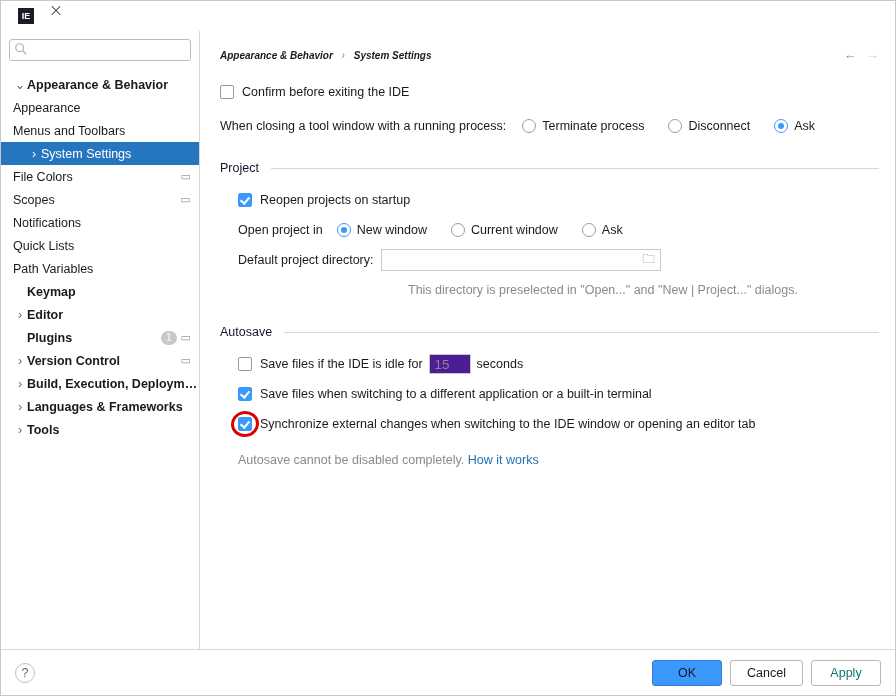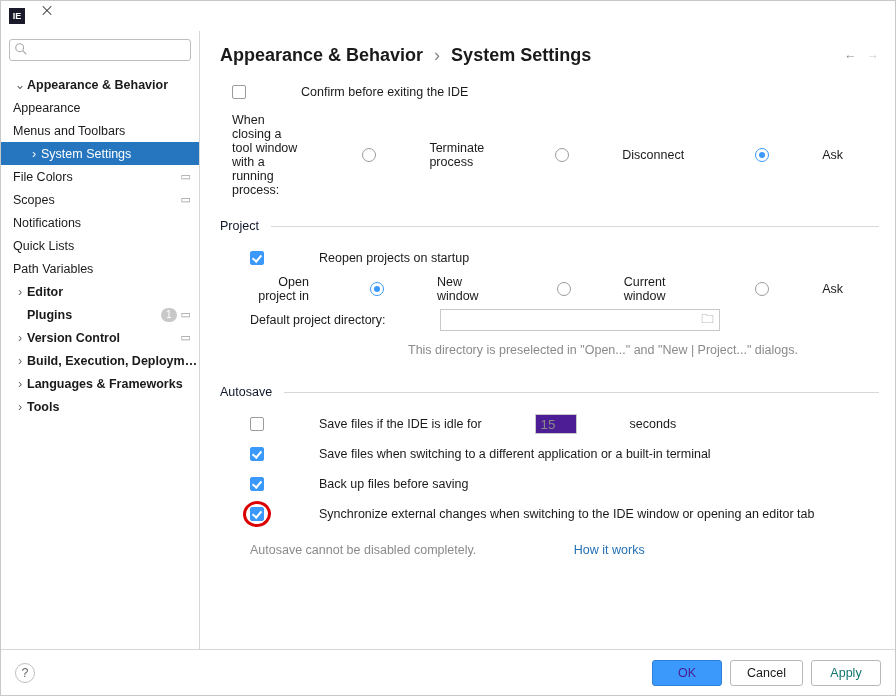--- a/index.html
+++ b/index.html
@@ -1,18 +1,18 @@
 <!DOCTYPE html>
 <html><head>
 <meta charset="utf-8">
 <style>
   * { box-sizing: border-box; }
   html, body { margin:0; padding:0; font-family: "Segoe UI", Arial, sans-serif; font-size:12.5px; color:#1a1a1a; background:#fff; }
   .window { width:896px; height:696px; display:flex; flex-direction:column; border:1px solid #c8c8c8; }
-  .titlebar { height:30px; display:flex; align-items:center; padding:0 8px; }
+  .titlebar { height:30px; display:flex; align-items:center; padding:0 17px; }
   .titlebar .app-icon { width:16px; height:16px; background:#1a1a2a; color:#fff; font-size:9px; line-height:16px; text-align:center; font-weight:bold; margin-right:10px; }
   .titlebar .title { flex:1; }
   .titlebar .close { width:24px; height:24px; display:flex; align-items:center; justify-content:center; cursor:pointer; }
   .body { flex:1; display:flex; min-height:0; }
   .sidebar { width:199px; border-right:1px solid #d7d7d7; display:flex; flex-direction:column; }
   .search-wrap { padding:8px; }
   .search { position:relative; }
   .search input { width:100%; height:22px; border:1px solid #bdbdbd; border-radius:3px; padding:0 20px 0 22px; font-size:12.5px; }
   .search .mag { position:absolute; left:5px; top:3px; color:#aaa; }
   .tree { flex:1; overflow:auto; padding-top:4px; }
@@ -21,25 +21,25 @@
   .titem .lbl { flex:1; overflow:hidden; text-overflow:ellipsis; white-space:nowrap; }
   .titem.bold .lbl { font-weight:600; }
   .titem.sel { background:#2675bf; color:#fff; }
   .titem.sel .chev { color:#fff; }
   .titem .badge { background:#c8c8c8; color:#fff; border-radius:8px; font-size:10px; padding:0 5px; line-height:14px; margin-right:4px; }
   .titem .cfg { color:#a0a0a0; margin-right:8px; font-size:11px; }
   .d1 { padding-left:12px; }
   .d2 { }
   .content { flex:1; display:flex; flex-direction:column; padding:0 16px 0 20px; overflow:auto; }
   .crumb-row { display:flex; align-items:center; height:40px; margin-top:4px; }
-  .crumb-row .crumbs { font-weight:600; font-size:18px; flex:1; }
+  .crumb-row .crumbs { font-weight:600; font-size:10px; flex:1;font-style:italic; }
   .crumb-row .crumbs .sep { margin:0 6px; color:#888; font-weight:normal; }
   .nav-arrows { display:flex; gap:10px; color:#888; }
   .nav-arrows span { cursor:pointer; }
-  .row { display:flex; align-items:center; min-height:26px; margin:4px 12px;gap:47px; }
+  .row { display:flex; align-items:center; min-height:26px; margin:4px 0; }
   .section-head { display:flex; align-items:center; color:#0f172a; margin:18px 0 8px 0; }
   .section-head .line { flex:1; height:1px; background:#d8d8d8; margin-left:12px; }
   .cb { width:14px; height:14px; border:1px solid #9b9b9b; border-radius:2px; margin-right:8px; display:flex; align-items:center; justify-content:center; flex:none; position:relative; }
   .cb.checked { background:#3b99fc; border-color:#3b99fc; }
   .cb.checked::after { content:""; width:4px; height:7px; border:solid #fff; border-width:0 2px 2px 0; transform:rotate(40deg); margin-top:-2px; }
   .radio { width:14px; height:14px; border:1px solid #9b9b9b; border-radius:50%; margin-right:6px; flex:none; display:flex; align-items:center; justify-content:center; }
   .radio.sel { border-color:#3b99fc; }
   .radio.sel::after { content:""; width:6px; height:6px; border-radius:50%; background:#3b99fc; }
   .rlabel { margin-right:24px; }
   .indent { padding-left:18px; }
@@ -47,21 +47,21 @@
   .dir-input { display:flex; align-items:center; border:1px solid #c8c8c8; width:280px; height:22px; margin-left:8px; }
   .dir-input .val { flex:1; padding:0 5px; }
   .dir-input .browse { width:24px; text-align:center; color:#777; cursor:pointer; }
   .hint { color:#8a8a8a; margin-top:4px; }
   .link { color:#2470b3; cursor:pointer; }
   .circle-mark { position:absolute; left:-7px; top:-6px; width:28px; height:26px; border:3px solid #d00; border-radius:50%; transform:rotate(-8deg); pointer-events:none; }
   .footer { border-top:1px solid #d7d7d7; height:46px; display:flex; align-items:center; padding:0 14px; }
   .help { width:20px;height:20px;border:1px solid #c0c0c0;border-radius:50%;display:flex;align-items:center;justify-content:center;color:#666;cursor:pointer; }
   .spacer { flex:1; }
   .btn { height:26px; min-width:70px; padding:0 16px; border:1px solid #b8b8b8; background:#fff; border-radius:3px; margin-left:8px; cursor:pointer; display:flex; align-items:center; justify-content:center; }
-  .btn.primary { background:#3b99fc; border-color:#2e7dd6; color:#4c1d95; }
+  .btn.primary { background:#3b99fc; border-color:#2e7dd6; color:#0f172a; }
   .btn.disabled { color:#0f766e; cursor:default; }
   .x-icon::before, .x-icon::after { content:""; position:absolute; width:12px; height:1px; background:#333; }
   .x-icon { position:relative; width:12px; height:12px; }
   .x-icon::before { transform:rotate(45deg); } .x-icon::after { transform:rotate(-45deg); }
 </style>
 </head>
 <body>
 
 <div class="window">
   <div class="titlebar">
@@ -109,20 +109,24 @@
         <div class="titem d2">
             <span class="lbl">Notifications</span>
           </div>
         <div class="titem d2">
             <span class="lbl">Quick Lists</span>
           </div>
         <div class="titem d2">
             <span class="lbl">Path Variables</span>
           </div>
         <div class="titem bold d1">
+            <span class="chev"></span>
+            <span class="lbl">Keymap</span>
+          </div>
+        <div class="titem bold d1">
             <span class="chev">›</span>
             <span class="lbl">Editor</span>
           </div>
         <div class="titem bold d1">
             <span class="chev"></span>
             <span class="lbl">Plugins</span>
             <span class="badge">1</span>
             <span class="cfg">▭</span>
           </div>
         <div class="titem bold d1">
@@ -210,24 +214,20 @@
         <div class="row">
           <span class="cb"></span>
           <span>Save files if the IDE is idle for</span>
           <input class="num-input" value="15" style="">
           <span>seconds</span>
         </div>
         <div class="row">
           <span class="cb checked"></span>
           <span>Save files when switching to a different application or a built-in terminal</span>
         </div>
-        <div class="row">
-          <span class="cb checked"></span>
-          <span>Back up files before saving</span>
-        </div>
         <div class="row" style="position:relative;">
           <span style="position:relative;">
             <span class="cb checked"></span>
             <span class="circle-mark"></span>
           </span>
           <span>Synchronize external changes when switching to the IDE window or opening an editor tab</span>
         </div>
         <div class="row hint" style="margin-top:10px;">
           <span>Autosave cannot be disabled completely.</span>&nbsp;
           <span class="link">How it works</span>

